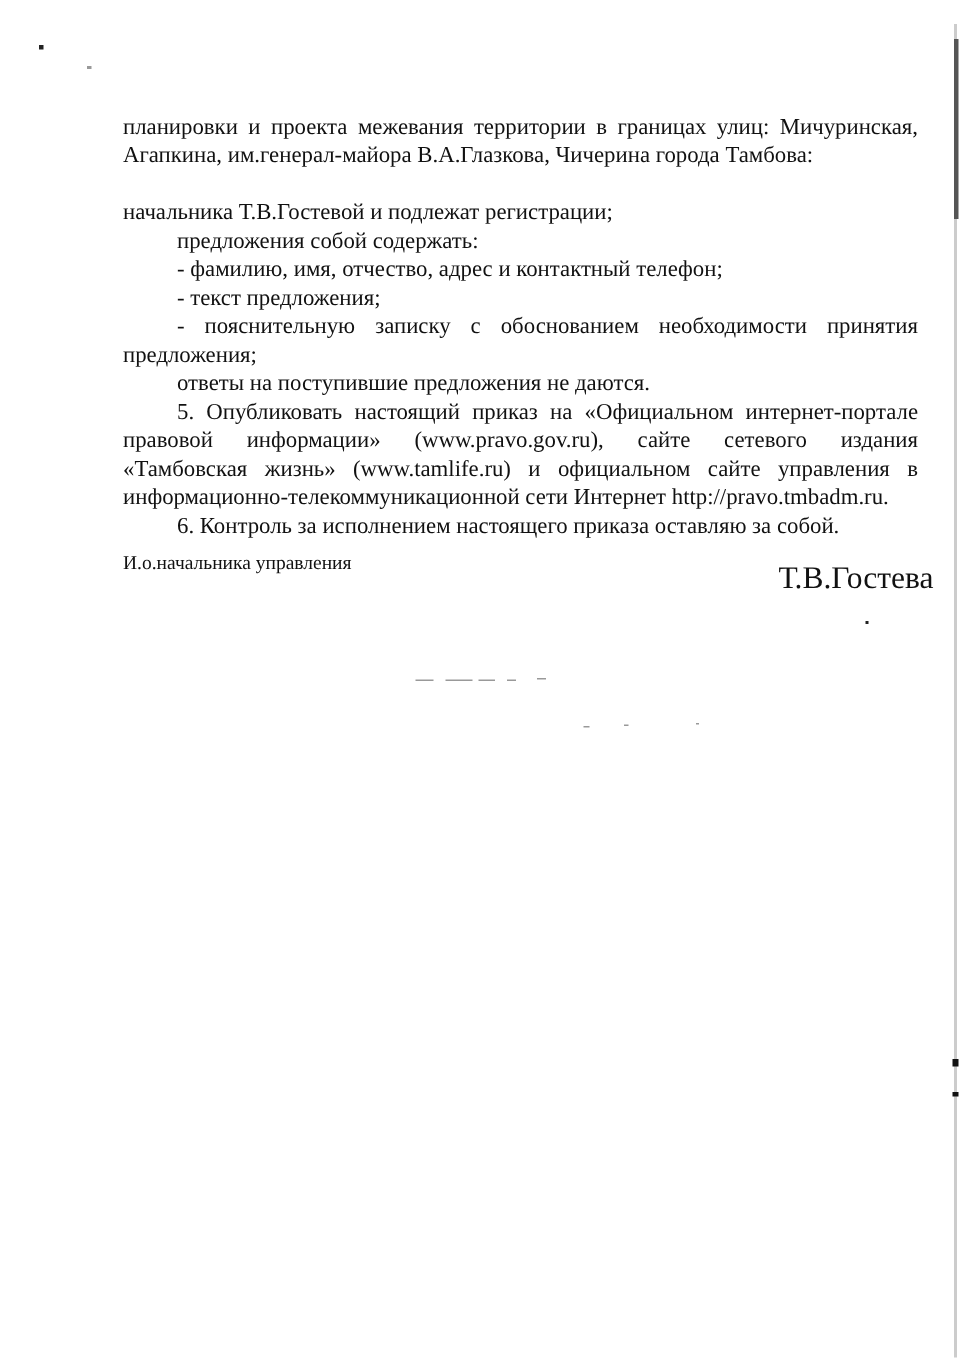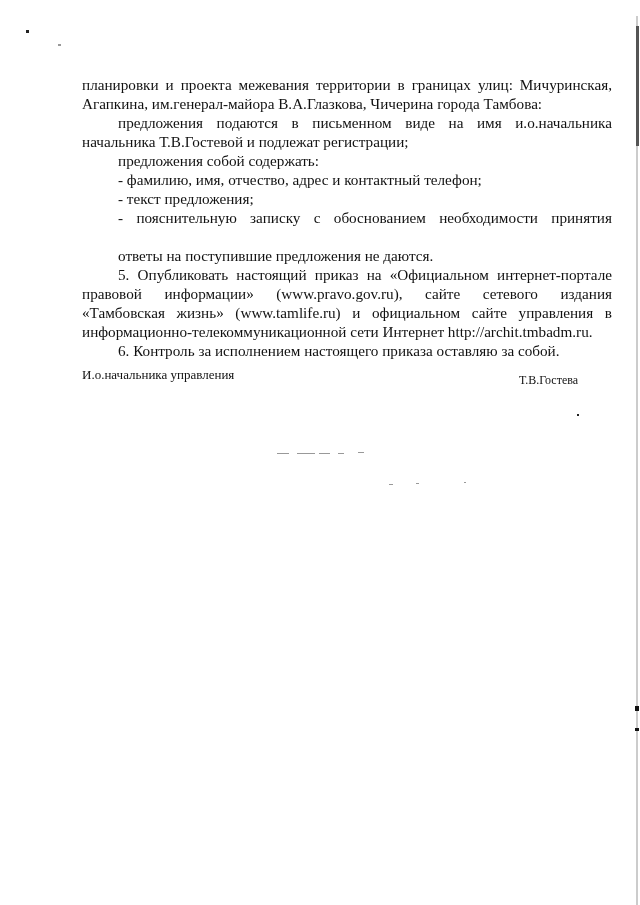--- a/index.html
+++ b/index.html
@@ -4,47 +4,47 @@
 <style>
   html, body { margin:0; padding:0; background:#ffffff; }
   body { width:640px; height:905px; position:relative; overflow:hidden;
          font-family:"Liberation Serif", "DejaVu Serif", serif; color:#111; }
   .page { position:absolute; left:0; top:0; width:640px; height:905px;margin-top:16px; }
   .line { position:absolute; font-size:15.2px; line-height:19px; white-space:nowrap; }
   .just { text-align:justify; text-align-last:justify; white-space:normal; }
   .l-full { left:82px; width:530px; }
   .l-ind  { left:118px; width:494px; }
   .sig-left { position:absolute; left:82px; top:351px; font-size:13px; }
-  .sig-right { position:absolute; left:519px; top:357px; font-size:12px; }
+  .sig-right { position:absolute; left:519px; top:357px; font-size:21px; }
   .speck { position:absolute; background:#999; }
   .dark { background:#222; }
   .right-edge { position:absolute; left:636px; top:0; width:2px; height:905px; background:#ccc; }
   .right-edge-top { position:absolute; left:636px; top:10px; width:3px; height:120px; background:#555; }
   .bottom-bar { position:absolute; left:0; top:899px; width:640px; height:6px; background:#111; }
   .bottom-gray { position:absolute; left:385px; top:898px; width:255px; height:3px; background:#777; }
   .edge-mark { position:absolute; left:635px; width:4px; height:4px; background:#111; }
 </style>
 </head>
 <body>
 
 <div class="page">
 
   <div class="line just l-full" style="top:59px">планировки и проекта межевания территории в границах улиц: Мичуринская,</div>
   <div class="line l-full" style="top:78px">Агапкина, им.генерал-майора В.А.Глазкова, Чичерина города Тамбова:</div>
-  <div class="line just l-ind" style="top:97px">предложения подаются в письменном виде на имя и.о.начальника</div>
   <div class="line l-full" style="top:116px">начальника Т.В.Гостевой и подлежат регистрации;</div>
   <div class="line l-ind" style="top:135px">предложения собой содержать:</div>
   <div class="line l-ind" style="top:154px">- фамилию, имя, отчество, адрес и контактный телефон;</div>
   <div class="line l-ind" style="top:173px">- текст предложения;</div>
   <div class="line just l-ind" style="top:192px">- пояснительную записку с обоснованием необходимости принятия</div>
+  <div class="line l-full" style="top:211px">предложения;</div>
   <div class="line l-ind" style="top:230px">ответы на поступившие предложения не даются.</div>
   <div class="line just l-ind" style="top:249px">5. Опубликовать настоящий приказ на «Официальном интернет-портале</div>
   <div class="line just l-full" style="top:268px">правовой информации» (www.pravo.gov.ru), сайте сетевого издания</div>
   <div class="line just l-full" style="top:287px">«Тамбовская жизнь» (www.tamlife.ru) и официальном сайте управления в</div>
-  <div class="line l-full" style="top:306px">информационно-телекоммуникационной сети Интернет http://archit.tmbadm.ru.</div>
+  <div class="line l-full" style="top:306px">информационно-телекоммуникационной сети Интернет http://pravo.tmbadm.ru.</div>
   <div class="line l-ind" style="top:325px">6.  Контроль за исполнением настоящего приказа оставляю за собой.</div>
 
   <div class="sig-left">И.о.начальника управления</div>
   <div class="sig-right">Т.В.Гостева</div>
 
   <div class="speck dark" style="left:26px;top:14px;width:3px;height:3px"></div>
   <div class="speck" style="left:58px;top:28px;width:3px;height:2px"></div>
   <div class="speck dark" style="left:577px;top:398px;width:2px;height:2px"></div>
   <div class="speck" style="left:277px;top:437px;width:12px;height:1px"></div>
   <div class="speck" style="left:297px;top:437px;width:18px;height:1px"></div>

